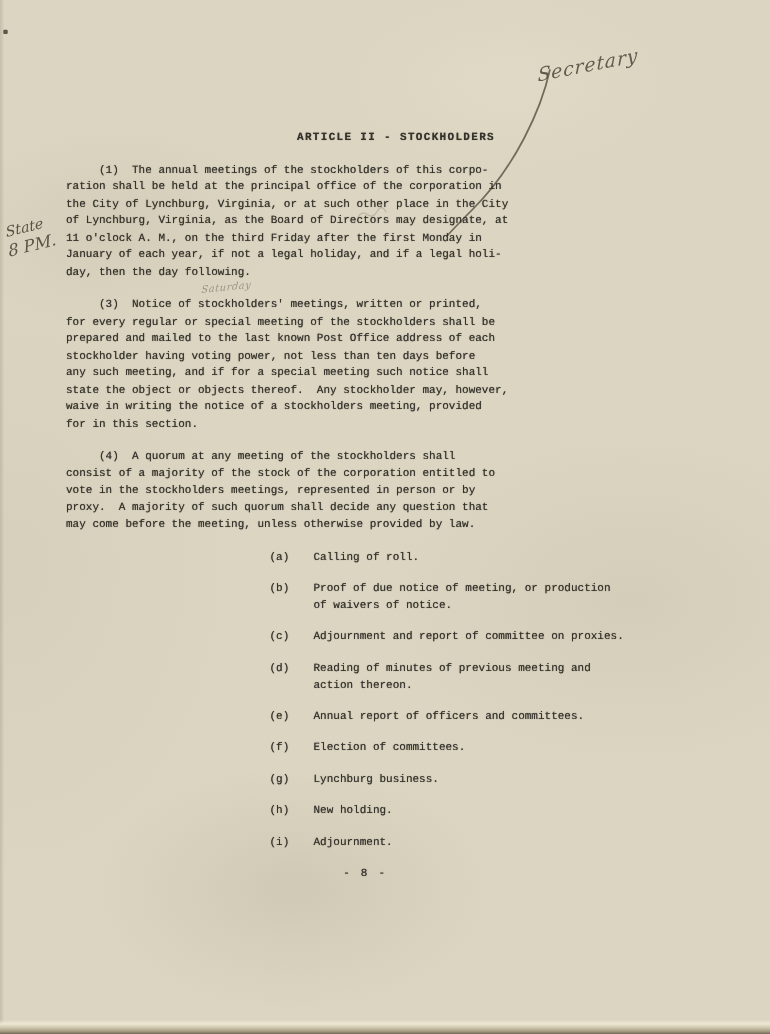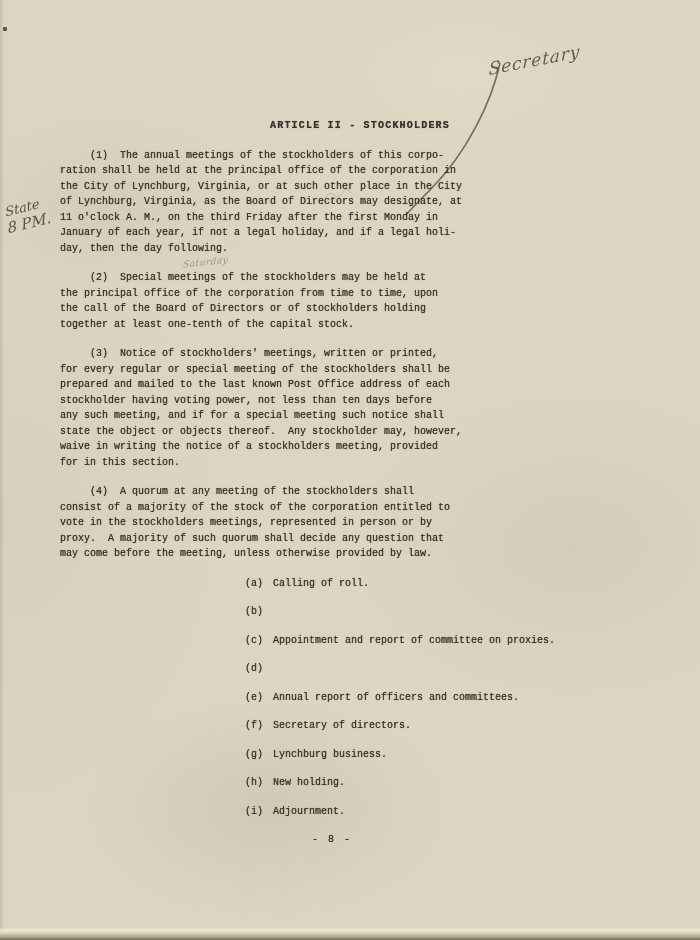--- a/index.html
+++ b/index.html
@@ -38,21 +38,21 @@
     text-shadow:0 0 0.8px rgba(48,45,38,0.75);
   }
   .title{
     text-align:center;font-weight:bold;letter-spacing:1.2px;
     margin-bottom:14px;white-space:pre;
   }
   .para{white-space:pre;margin-bottom:14px;}
   .order-list{margin-top:12px;}
   .order-item{display:flex;margin-bottom:13px;padding-left:185px;}
   .order-letter{width:28px;flex:0 0 28px;}
-  .order-text{white-space:pre;}
+  .order-text{white-space:pre;margin-left:12px;}
   .page-number{
     text-align:center;margin-top:8px;letter-spacing:2px;
     transform:translateX(-28px);
   }
 
   
   .hand{
     position:absolute;
     font-family:"DejaVu Serif", serif;font-style:italic;
     color:#4a463a;
@@ -102,24 +102,20 @@
   <div class="doc">
     <div class="title">ARTICLE II - STOCKHOLDERS</div>
 
     <div class="para">     (1)  The annual meetings of the stockholders of this corpo-
 ration shall be held at the principal office of the corporation in
 the City of Lynchburg, Virginia, or at such other place in the City
 of Lynchburg, Virginia, as the Board of Directors may designate, at
 11 o'clock A. M., on the third Friday after the first Monday in
 January of each year, if not a legal holiday, and if a legal holi-
 day, then the day following.</div>
-    <div class="para">     (2)  Special meetings of the stockholders may be held at
-the principal office of the corporation from time to time, upon
-the call of the Board of Directors or of stockholders holding
-together at least one-tenth of the capital stock.</div>
     <div class="para">     (3)  Notice of stockholders' meetings, written or printed,
 for every regular or special meeting of the stockholders shall be
 prepared and mailed to the last known Post Office address of each
 stockholder having voting power, not less than ten days before
 any such meeting, and if for a special meeting such notice shall
 state the object or objects thereof.  Any stockholder may, however,
 waive in writing the notice of a stockholders meeting, provided
 for in this section.</div>
     <div class="para">     (4)  A quorum at any meeting of the stockholders shall
 consist of a majority of the stock of the corporation entitled to
@@ -127,35 +123,39 @@
 proxy.  A majority of such quorum shall decide any question that
 may come before the meeting, unless otherwise provided by law.</div>
 
     <div class="order-list">
       <div class="order-item">
         <span class="order-letter">(a)</span>
         <span class="order-text">Calling of roll.</span>
       </div>
       <div class="order-item">
         <span class="order-letter">(b)</span>
+        <span class="order-text">Proof of due notice of meeting, or production
+of waivers of notice.</span>
       </div>
       <div class="order-item">
         <span class="order-letter">(c)</span>
-        <span class="order-text">Appointment and report of committee on proxies.</span>
+        <span class="order-text">Adjournment and report of committee on proxies.</span>
       </div>
       <div class="order-item">
         <span class="order-letter">(d)</span>
+        <span class="order-text">Reading of minutes of previous meeting and
+action thereon.</span>
       </div>
       <div class="order-item">
         <span class="order-letter">(e)</span>
         <span class="order-text">Annual report of officers and committees.</span>
       </div>
       <div class="order-item">
         <span class="order-letter">(f)</span>
-        <span class="order-text">Secretary of directors.</span>
+        <span class="order-text">Election of committees.</span>
       </div>
       <div class="order-item">
         <span class="order-letter">(g)</span>
         <span class="order-text">Lynchburg business.</span>
       </div>
       <div class="order-item">
         <span class="order-letter">(h)</span>
         <span class="order-text">New holding.</span>
       </div>
       <div class="order-item">

